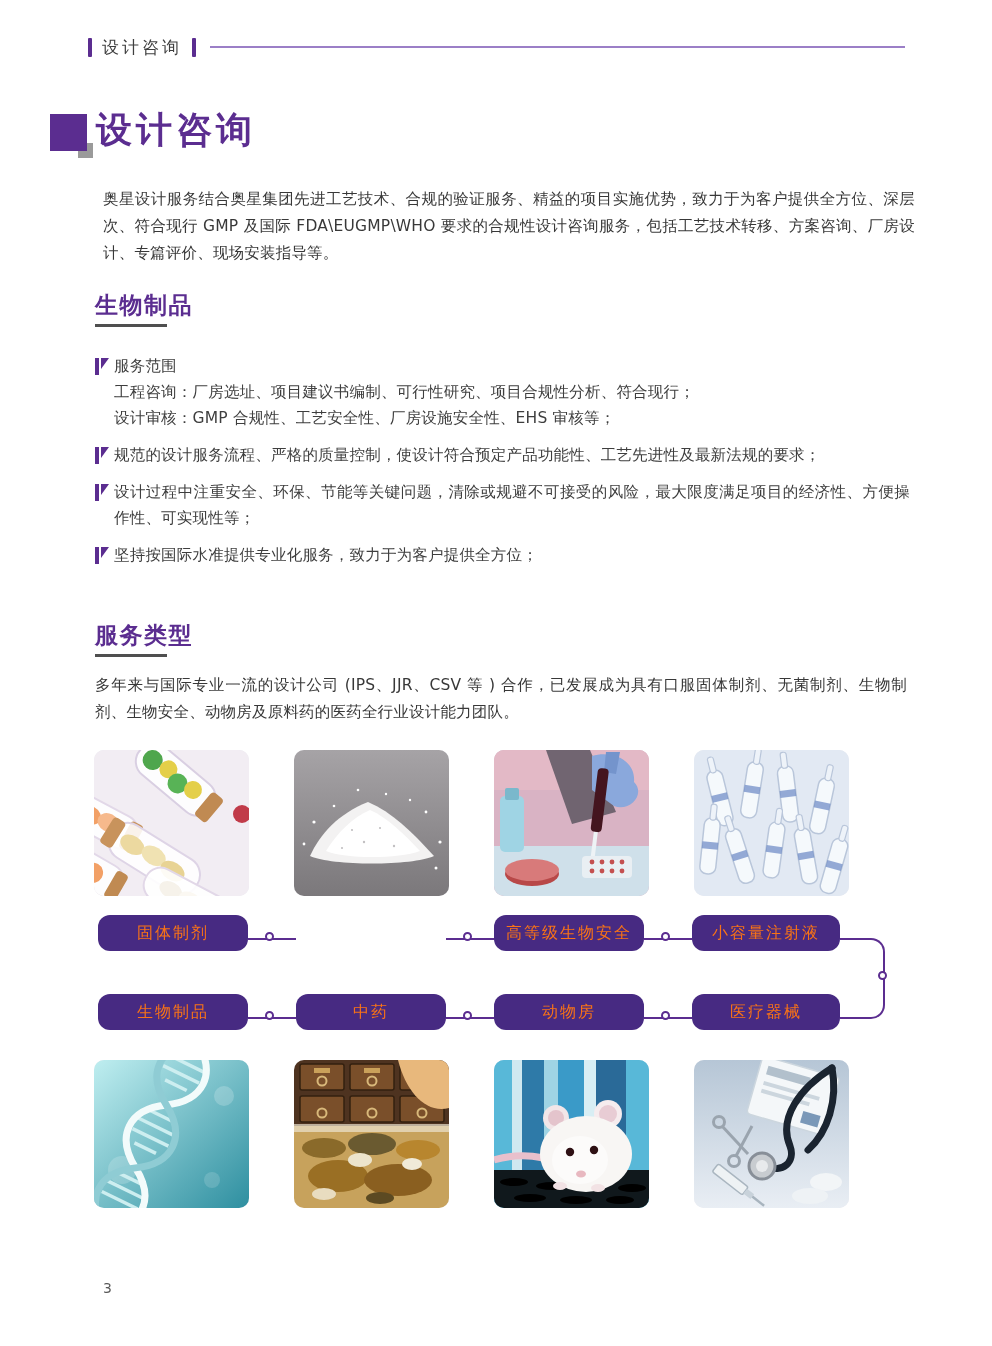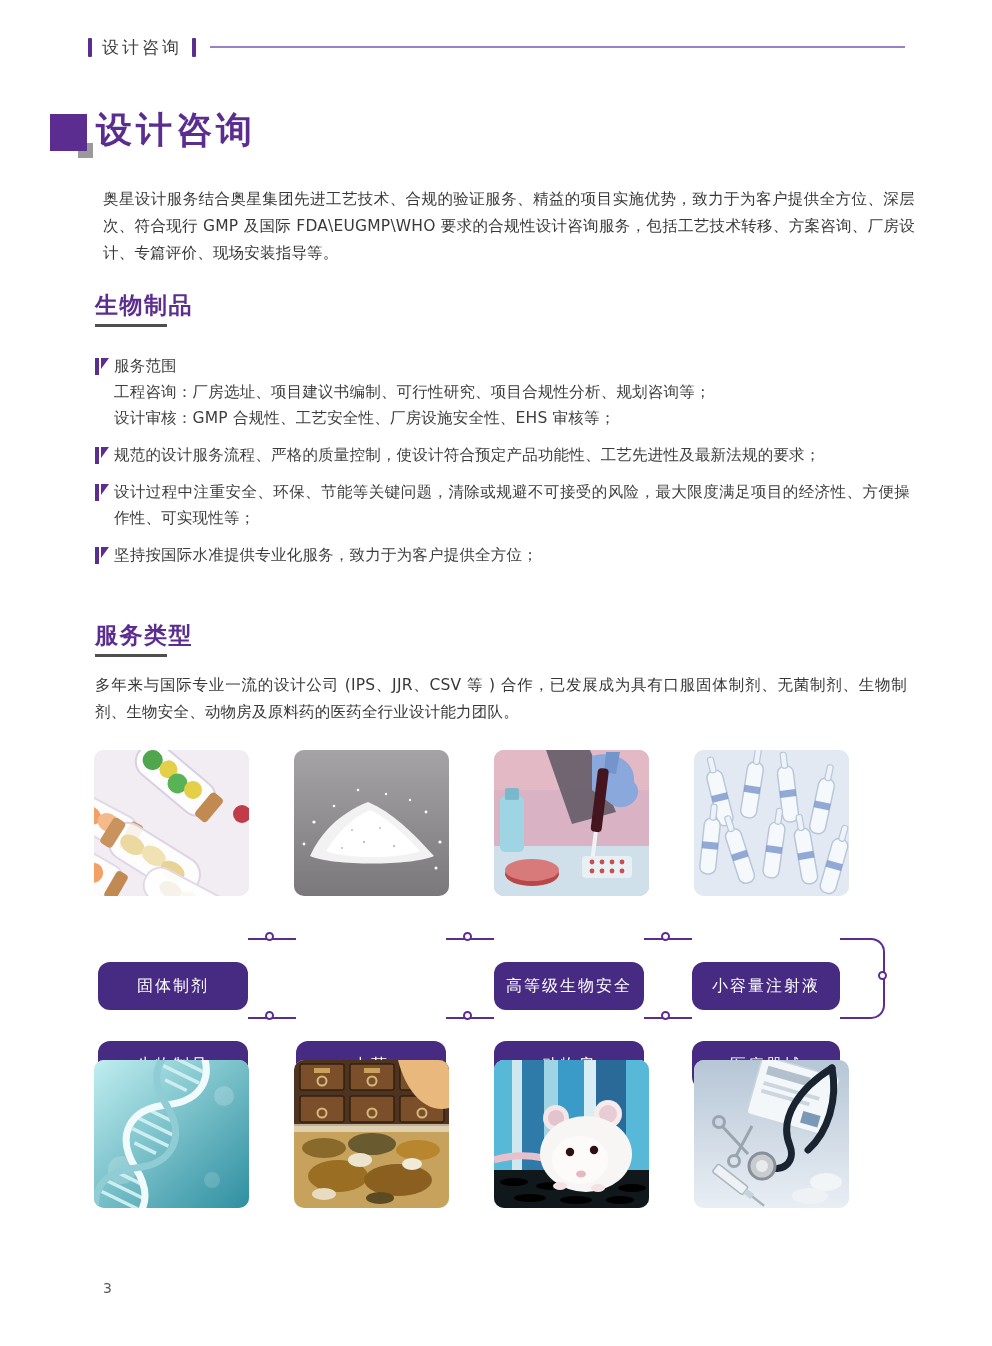--- a/index.html
+++ b/index.html
@@ -38,22 +38,22 @@
   .types-p { position:absolute; left:95px; top:672px; width:812px; font-size:15.5px; line-height:27px; text-align:justify; color:#383838; letter-spacing:0.2px; }
 
   
   .photo { position:absolute; width:155px; height:146px; border-radius:10px; overflow:hidden; background:#e8e8ee; }
   .photo svg { display:block; width:100%; height:100%; }
   .r1 { top:750px; } .r2 { top:1060px; height:148px; }
   .c1 { left:94px; } .c2 { left:294px; } .c3 { left:494px; } .c4 { left:694px; }
 
   
   .flow { position:absolute; left:94px; top:915px; width:800px; height:135px; }
-  .fbtn { position:absolute; height:48px; background:#472a82; border-radius:12px; color:#ffffff;
-          font-size:16px; letter-spacing:2px; display:flex; align-items:center; justify-content:center; white-space:nowrap;margin-top:47px; }
+  .fbtn { position:absolute; height:36px; background:#472a82; border-radius:12px; color:#f97316;
+          font-size:16px; letter-spacing:2px; display:flex; align-items:center; justify-content:center; white-space:nowrap; }
   .cl { position:absolute; height:2px; background:#5b2d90; }
   .cc { position:absolute; width:9px; height:9px; background:#ffffff; border:2.5px solid #5b2d90; border-radius:50%; }
   .curve { position:absolute; left:746px; top:23px; width:45px; height:81px;
            border:2px solid #5b2d90; border-left:none; border-radius:0 14px 14px 0; }
 
   .page-number { position:absolute; left:103px; top:1280px; font-size:14px; color:#5a5a5a; }
 </style>
 </head>
 <body>
 
@@ -74,21 +74,21 @@
 
   <p class="intro">奥星设计服务结合奥星集团先进工艺技术、合规的验证服务、精益的项目实施优势，致力于为客户提供全方位、深层次、符合现行 GMP 及国际 FDA\EUGMP\WHO 要求的合规性设计咨询服务，包括工艺技术转移、方案咨询、厂房设计、专篇评价、现场安装指导等。</p>
 
   <h2 class="section-h" style="top:290px">生物制品</h2>
   <div class="section-u" style="top:324px"></div>
 
   <div class="bullets">
     <div class="bullet">
       <span class="flag"></span>
       <div>服务范围</div>
-      <div>工程咨询：厂房选址、项目建议书编制、可行性研究、项目合规性分析、规划咨询等；</div>
+      <div>工程咨询：厂房选址、项目建议书编制、可行性研究、项目合规性分析、符合现行；</div>
       <div>设计审核：GMP 合规性、工艺安全性、厂房设施安全性、EHS 审核等；</div>
     </div>
     <div class="bullet">
       <span class="flag"></span>
       <div>规范的设计服务流程、严格的质量控制，使设计符合预定产品功能性、工艺先进性及最新法规的要求；</div>
     </div>
     <div class="bullet">
       <span class="flag"></span>
       <div>设计过程中注重安全、环保、节能等关键问题，清除或规避不可接受的风险，最大限度满足项目的经济性、方便操作性、可实现性等；</div>
     </div>

